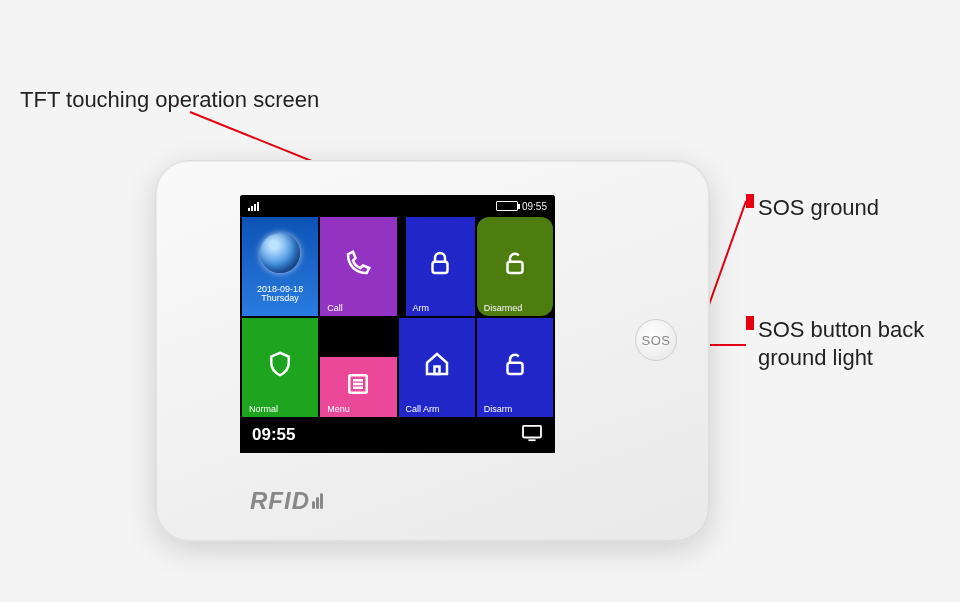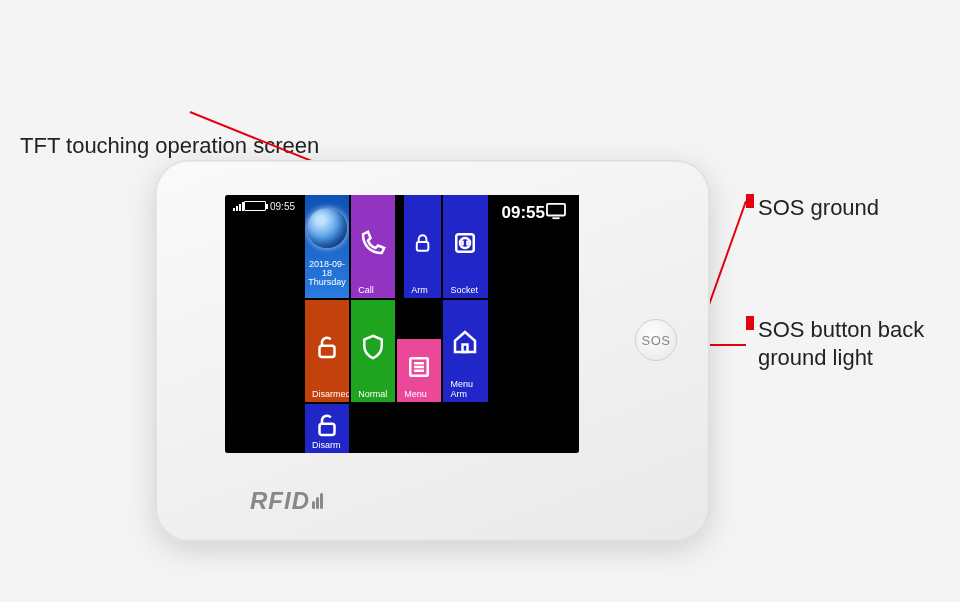--- a/index.html
+++ b/index.html
@@ -10,45 +10,45 @@
     font-family: Arial, sans-serif;
     position: relative;
     overflow: hidden;
   }
   .label {
     position: absolute;
     font-size: 22px;
     color: #222;
     line-height: 1.25;
   }
-  .label-tft   { left: 20px;  top: 86px; margin-top: 46px; }
+  .label-tft   { left: 20px;  top: 86px; }
   .label-sos1  { left: 758px; top: 194px; }
   .label-sos2  { left: 758px; top: 316px; width: 190px; }
 
   
   .device {
     position: absolute;
     left: 155px;
     top: 160px;
     width: 555px;
     height: 382px;
     background: linear-gradient(160deg,#fafafa,#e9e9e9);
     border-radius: 34px;
     box-shadow: 0 8px 30px rgba(0,0,0,.15), inset 0 0 2px rgba(0,0,0,.2);
     border: 1px solid #ddd;
   }
   .screen {
     position: absolute;
-    left: 69px; top: 34px;
-    width: 354px; height: 258px;
+    left: 84px; top: 34px;
+    width: 315px; height: 258px;
     background: #000;
     border-radius: 3px;
     box-shadow: inset 0 0 6px #000;
     display: flex;
-    flex-direction: row;
+    flex-direction: column;
   }
   .statusbar {
     height: 22px;
     display: flex;
     align-items: center;
     justify-content: space-between;
     font-size: 10px;
     color: #f2f2f2;
     padding: 0 8px;
   }
@@ -92,21 +92,21 @@
     width: 40px; height: 40px; border-radius: 50%;
     background: radial-gradient(circle at 35% 30%, #bfe3ff 10%, #3d8ee0 55%, #0a3d8c 100%);
     box-shadow: 0 0 6px rgba(255,255,255,.7), inset -4px -4px 8px rgba(0,0,40,.4);
     margin-bottom: 2px;
   }
   .hero-text { font-size: 9px; line-height: 1.05; text-align: center; }
 
   .c-call   { background:#9333c2; }
   .c-arm    { background:#2126c9;margin-left:7px; }
   .c-socket { background:#2126c9; }
-  .c-disarm1{ background:#c2410c; }
+  .c-disarm1{ background:#4d7c0f;border-radius:12px; }
   .c-normal { background:#1fa41f; }
   .c-menu   { background:#ec4899;margin-top:39px; }
   .c-stay   { background:#2126c9; }
   .c-disarm { background:#2126c9; }
 
   .bottombar {
     height: 36px;
     display: flex;
     align-items: center;
     justify-content: space-between;
@@ -212,31 +212,20 @@
       <div class="tile c-arm">
         <div class="icon">
           <svg viewBox="0 0 24 24" fill="none" stroke="#fff" stroke-width="2">
               <rect x="6" y="11" width="12" height="9" rx="2"></rect>
               <path d="M8 11V8a4 4 0 0 1 8 0v3"></path>
             </svg>
         </div>
         <span>Arm</span>
       </div>
 
-      <div class="tile c-socket">
-        <div class="icon">
-          <svg viewBox="0 0 24 24" fill="none" stroke="#fff" stroke-width="2">
-              <rect x="5" y="5" width="14" height="14" rx="2"></rect>
-              <circle cx="12" cy="12" r="4"></circle>
-              <line x1="10" y1="10" x2="10" y2="14"></line>
-              <line x1="14" y1="10" x2="14" y2="14"></line>
-            </svg>
-        </div>
-        <span>Socket</span>
-      </div>
 
       <div class="tile c-disarm1">
         <div class="icon">
           <svg viewBox="0 0 24 24" fill="none" stroke="#fff" stroke-width="2">
               <rect x="6" y="11" width="12" height="9" rx="2"></rect>
               <path d="M8 11V8a4 4 0 0 1 7-2"></path>
             </svg>
         </div>
         <span>Disarmed</span>
       </div>
@@ -262,21 +251,21 @@
         <span>Menu</span>
       </div>
 
       <div class="tile c-stay">
         <div class="icon">
           <svg viewBox="0 0 24 24" fill="none" stroke="#fff" stroke-width="2">
               <path d="M4 11l8-7 8 7v9H4z"></path>
               <rect x="10" y="14" width="4" height="6"></rect>
             </svg>
         </div>
-        <span>Menu Arm</span>
+        <span>Call Arm</span>
       </div>
 
       <div class="tile c-disarm">
         <div class="icon">
           <svg viewBox="0 0 24 24" fill="none" stroke="#fff" stroke-width="2">
               <rect x="6" y="11" width="12" height="9" rx="2"></rect>
               <path d="M8 11V8a4 4 0 0 1 7-2"></path>
             </svg>
         </div>
         <span>Disarm</span>

